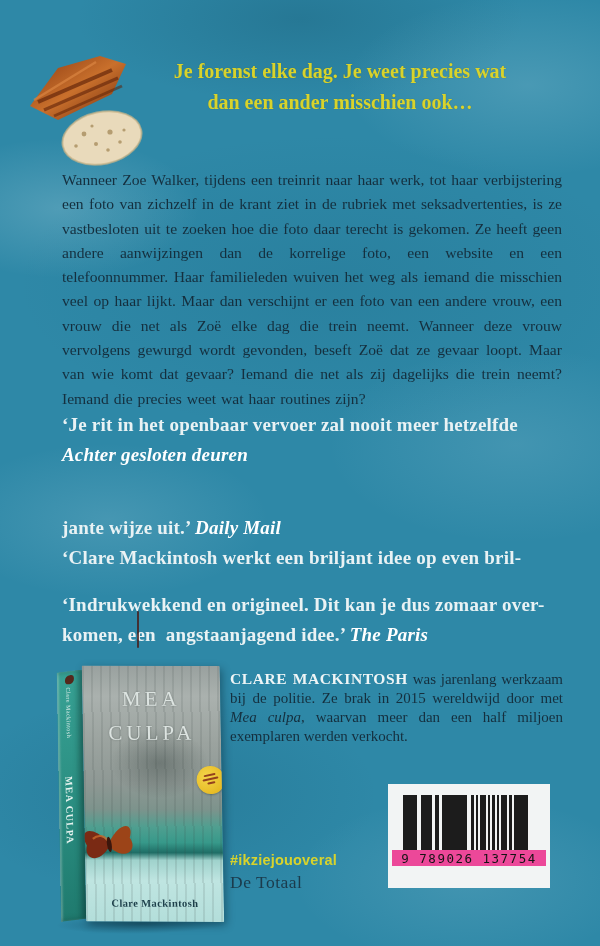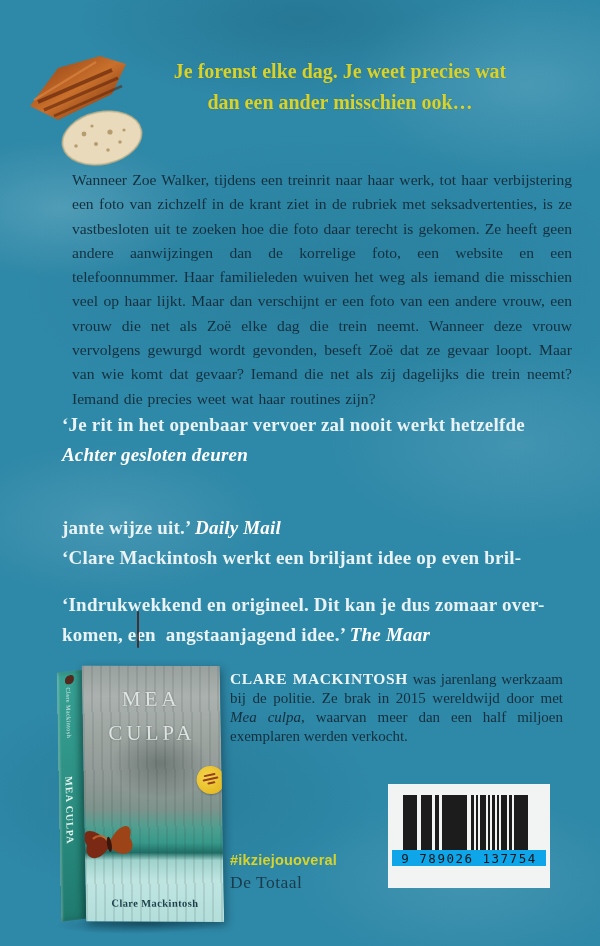--- a/index.html
+++ b/index.html
@@ -19,21 +19,21 @@
   }
   .abs{position:absolute;}
 
   
   .headline{left:100px;top:56px;width:480px;text-align:center;
     font-weight:bold;font-size:20px;line-height:31px;color:#d8d32c;
     text-shadow:0 0 1px rgba(60,60,0,.35);}
 
   
   .synopsis{left:62px;top:168px;width:500px;font-size:15.6px;line-height:24.3px;
-    text-align:justify;color:#152f3e;word-spacing:1px;margin-left:10px;}
+    text-align:justify;color:#152f3e;word-spacing:1px;}
 
   
   .quote{font-weight:bold;font-size:19px;line-height:29.5px;letter-spacing:.2px;}
   .quote .w{color:#e9f2f4;}
   .quote .y{color:#d8d32c;}
   .quote .yi{color:#ffffff;font-style:italic;}
   .q1{left:62px;top:410px;width:520px;}
   .q2{left:62px;top:513px;width:520px;}
   .q3{left:62px;top:590px;width:520px;}
 
@@ -49,21 +49,21 @@
   
   .hashtag{left:230px;top:852px;font-family:"Liberation Sans","DejaVu Sans",sans-serif;
     font-weight:bold;font-size:14.5px;color:#d8d32c;letter-spacing:.2px;}
   .publisher{left:230px;top:872px;font-size:17.5px;color:#1b3b4c;letter-spacing:.5px;}
 
   
   .barcode-box{left:388px;top:784px;width:162px;height:104px;background:#f2f4f4;}
   .barcode-bars{position:absolute;left:15px;top:11px;width:132px;height:64px;}
   .barcode-num{position:absolute;left:4px;right:4px;top:66px;text-align:center;
     font-family:"DejaVu Sans Mono","Liberation Mono",monospace;font-size:12.5px;
-    color:#141414;background:#0ea5e9;letter-spacing:1.5px;padding-top:1px;}
+    color:#141414;background:#ec4899;letter-spacing:1.5px;padding-top:1px;}
 
   
   .book{left:56px;top:664px;width:168px;height:268px;transform:rotate(-1deg);}
   .book-shadow{position:absolute;left:-6px;top:250px;width:180px;height:20px;
     background:radial-gradient(ellipse at center, rgba(8,38,50,.38), transparent 68%);}
   .spine{position:absolute;left:3px;top:6px;width:25px;height:249px;
     transform:skewY(-6deg);
     background:linear-gradient(180deg,#38a295 0%,#2a8d80 55%,#1f7a6e 100%);
     box-shadow:inset -4px 0 6px rgba(0,30,25,.35), inset 2px 0 2px rgba(255,255,255,.25);}
   .spine-author{position:absolute;left:8px;top:16px;writing-mode:vertical-rl;
@@ -129,32 +129,32 @@
 </div>
 
 <div class="abs headline">
   <div>Je forenst elke dag. Je weet precies wat</div>
   <div>dan een ander misschien ook…</div>
 </div>
 
 <div class="abs synopsis">Wanneer Zoe Walker, tijdens een treinrit naar haar werk, tot haar verbijstering een foto van zichzelf in de krant ziet in de rubriek met seksadvertenties, is ze vastbesloten uit te zoeken hoe die foto daar terecht is gekomen. Ze heeft geen andere aanwijzingen dan de korrelige foto, een website en een telefoonnummer. Haar familieleden wuiven het weg als iemand die misschien veel op haar lijkt. Maar dan verschijnt er een foto van een andere vrouw, een vrouw die net als Zoë elke dag die trein neemt. Wanneer deze vrouw vervolgens gewurgd wordt gevonden, beseft Zoë dat ze gevaar loopt. Maar van wie komt dat gevaar? Iemand die net als zij dagelijks die trein neemt? Iemand die precies weet wat haar routines zijn?</div>
 
 <div class="abs quote q1">
-  <div><span class="w">‘Je rit in het openbaar vervoer zal nooit werkt hetzelfde</span></div>
+  <div><span class="w">‘Je rit in het openbaar vervoer zal nooit meer hetzelfde</span></div>
   <div><span class="yi">Achter gesloten deuren</span></div>
 </div>
 
 <div class="abs quote q2">
   <div><span class="w">jante wijze uit.’ </span><span class="yi">Daily Mail</span></div>
   <div><span class="w">‘Clare Mackintosh werkt een briljant idee op even bril-</span></div>
 </div>
 
 <div class="abs quote q3">
   <div><span class="w">‘Indrukwekkend en origineel. Dit kan je dus zomaar over-</span></div>
-  <div><span class="w">komen, een&nbsp; angstaanjagend idee.’ </span><span class="yi">The Maar</span></div>
+  <div><span class="w">komen, een&nbsp; angstaanjagend idee.’ </span><span class="yi">The Paris</span></div>
 </div>
 
 <div class="abs scratch"></div>
 
 <div class="abs book">
   <div class="book-shadow"></div>
   <div class="spine">
     <span class="spine-moth"></span>
     <span class="spine-author">Clare Mackintosh</span>
     <span class="spine-title">MEA CULPA</span>

